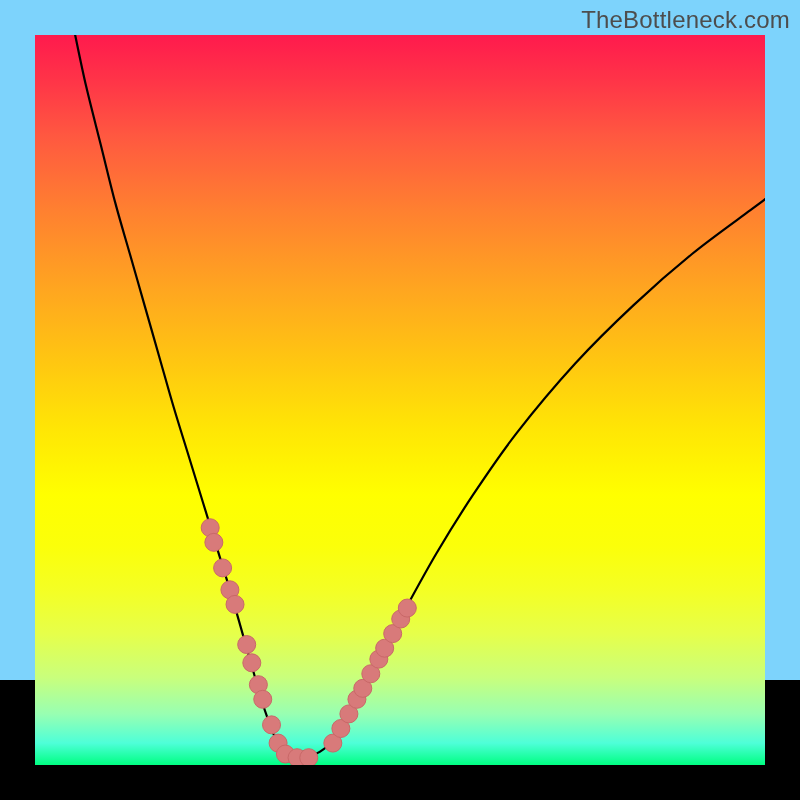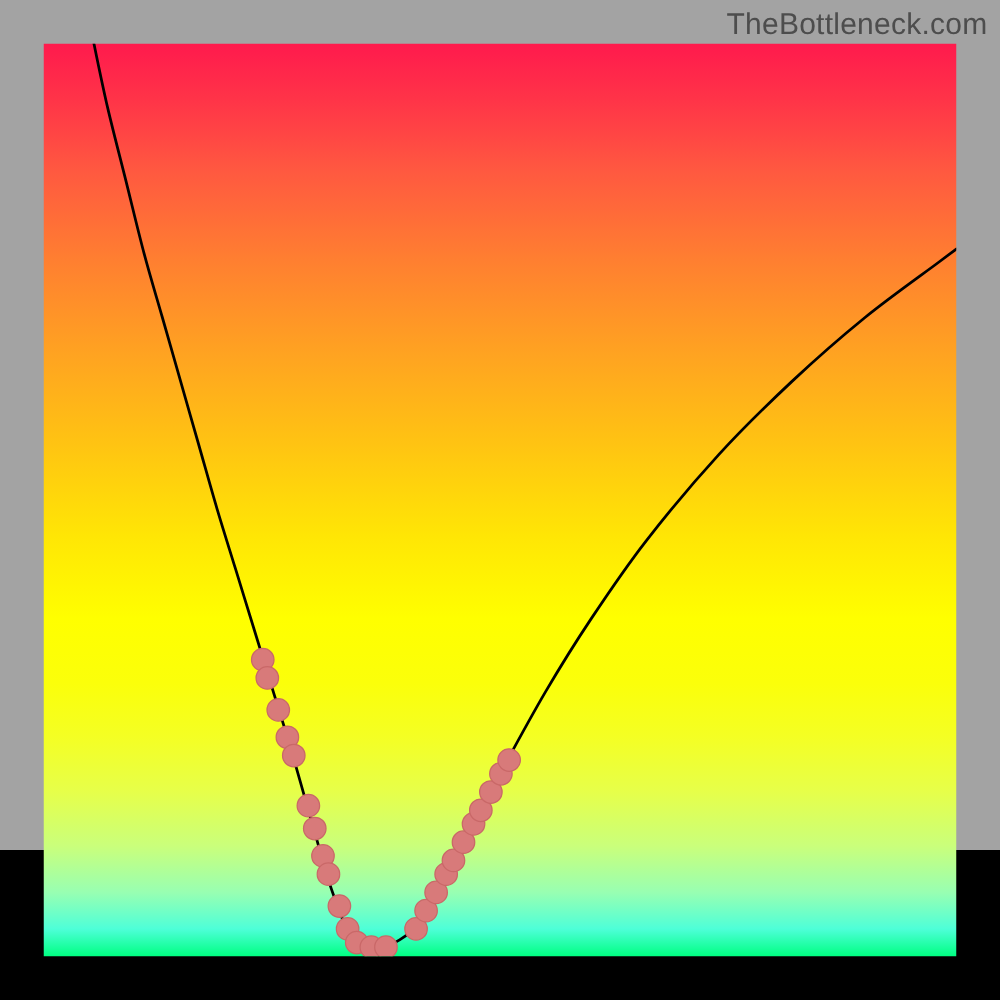--- a/index.html
+++ b/index.html
@@ -1,21 +1,21 @@
 <!DOCTYPE html>
 <html><head>
 <meta charset="utf-8">
 <style>
   * { margin: 0; padding: 0; box-sizing: border-box; }
   html, body { width: 800px; height: 800px; overflow: hidden; background: #000; }
   .frame {
     position: absolute;
     left: 0; top: 0;
     width: 800px; height: 680px;
-    background: #a3a3a3;
+    background: #7dd3fc;
   }
   .plot {
     position: absolute;
     left: 35px; top: 35px;
     width: 730px; height: 730px;
     background: linear-gradient(to bottom,
       #ff1a4d 0%,
       #ff3348 6%,
       #ff5940 14%,
       #ff8030 24%,

